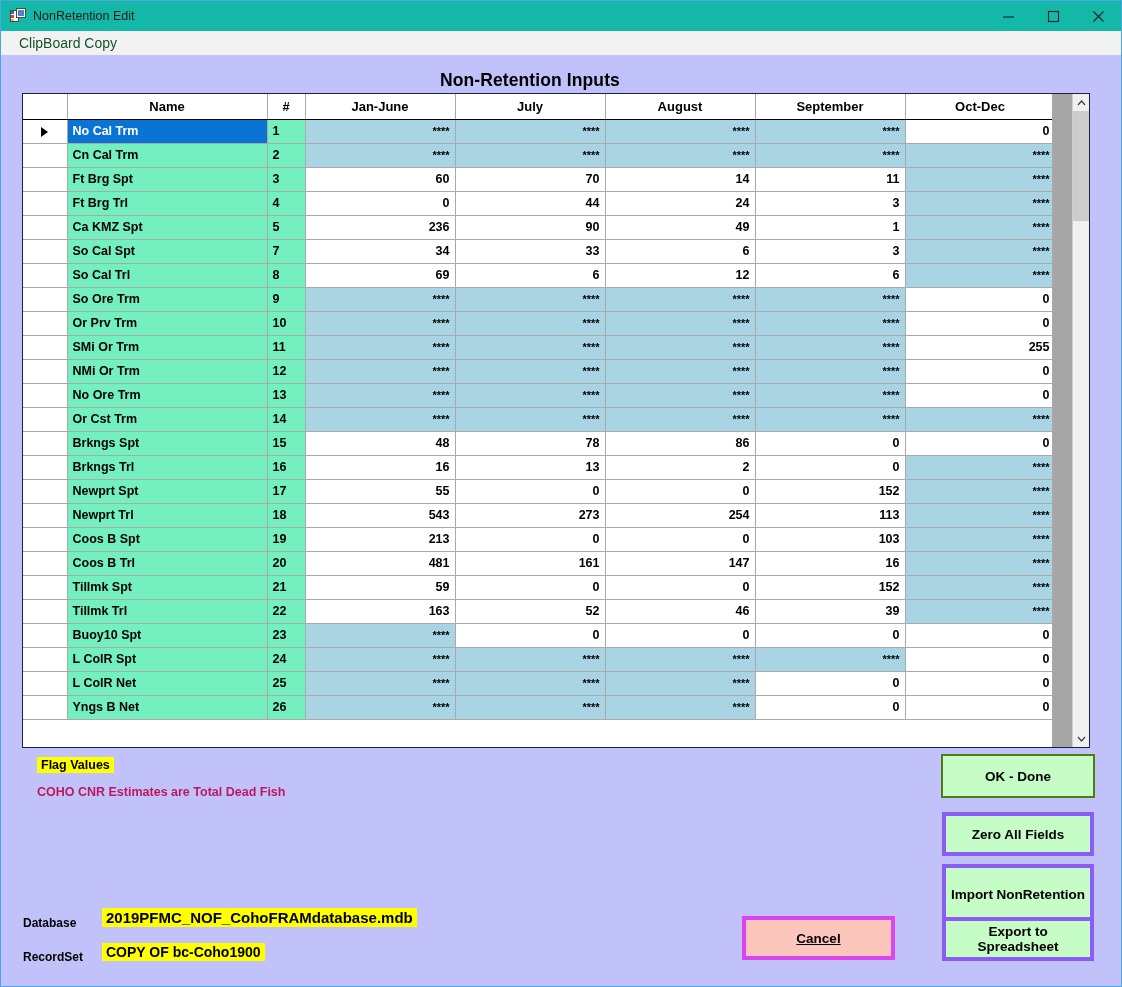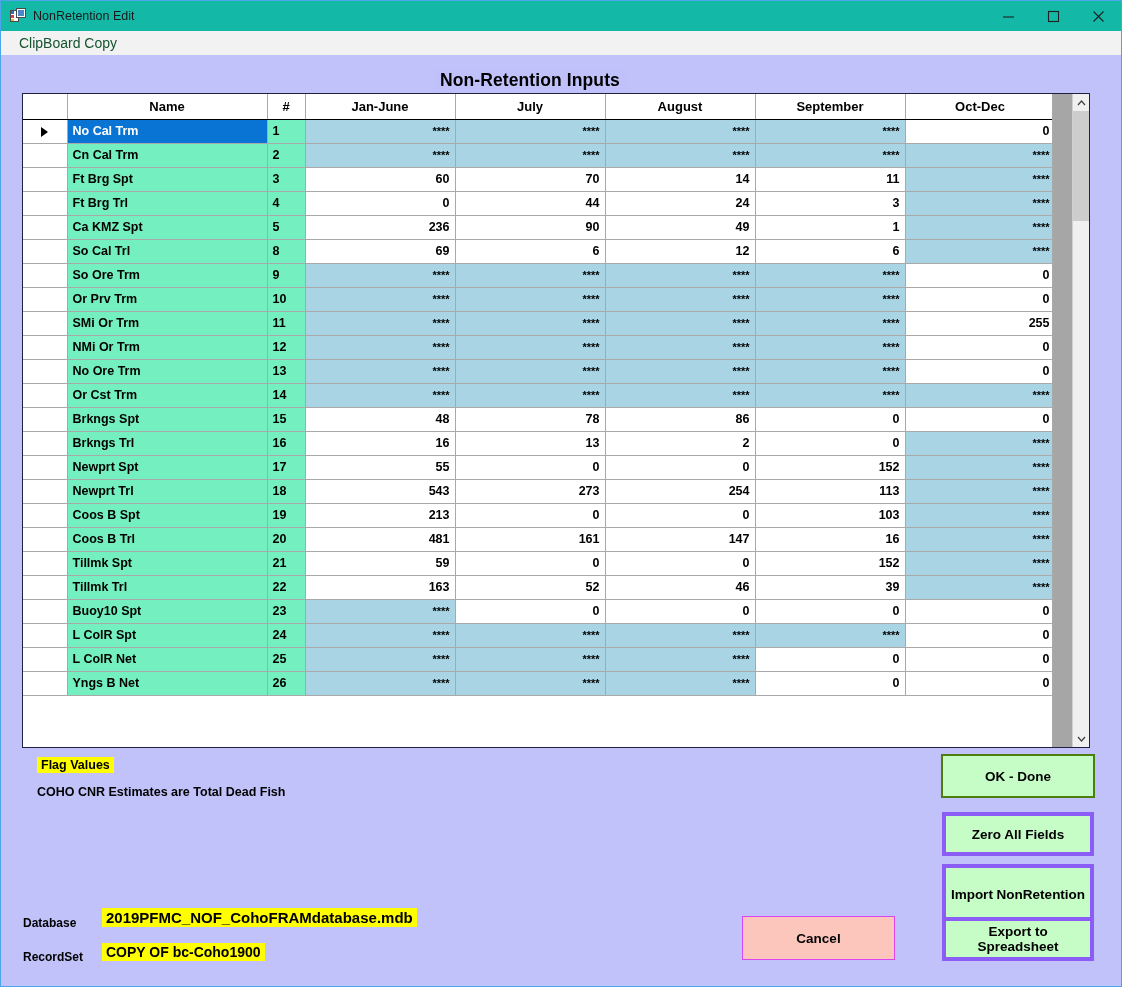--- a/index.html
+++ b/index.html
@@ -243,21 +243,21 @@
   }
   #flag-values {
     left: 36px; top: 702px;
     font-size: 12.5px;
   }
   #note-text {
     position: absolute;
     left: 36px; top: 730px;
     font-size: 12.5px;
     font-weight: bold;
-    color: #000000;
+    color: #be185d;
     white-space: nowrap;
   }
   #database-label {
     position: absolute;
     left: 22px; top: 861px;
     font-size: 12px;
     font-weight: bold;
     color: #000;
   }
   #database-value {
@@ -289,21 +289,22 @@
   }
   .btn-green {
     background: #c6fcc6;
     border: 4px solid #8b5cf6;
   }
   .btn-green.primary {
     border: 2px solid #4d7c0f;
   }
   .btn-pink {
     background: #fcc6bd;
-    border: 1px solid #d946ef;
+    border: 4px solid #d946ef;
+    text-decoration: underline;
   }
   #btn-ok       { left: 940px; top: 699px; width: 154px; height: 44px; }
   #btn-zero     { left: 941px; top: 757px; width: 152px; height: 44px; }
   #btn-import   { left: 941px; top: 809px; width: 152px; height: 60px; }
   #btn-export   { left: 941px; top: 862px; width: 152px; height: 44px; }
   #btn-cancel   { left: 741px; top: 861px; width: 153px; height: 44px; }
 </style>
 </head>
 <body>
 
@@ -420,20 +421,30 @@
                 <td class="name-cell">Ca KMZ Spt</td>
                 <td class="num-cell">5</td>
                 <td class="val-cell">236</td>
                 <td class="val-cell">90</td>
                 <td class="val-cell">49</td>
                 <td class="val-cell">1</td>
                 <td class="val-cell flag">****</td>
               </tr>
               <tr>
                 <td class="sel-cell"></td>
+                <td class="name-cell">So Cal Spt</td>
+                <td class="num-cell">7</td>
+                <td class="val-cell">34</td>
+                <td class="val-cell">33</td>
+                <td class="val-cell">6</td>
+                <td class="val-cell">3</td>
+                <td class="val-cell flag">****</td>
+              </tr>
+              <tr>
+                <td class="sel-cell"></td>
                 <td class="name-cell">So Cal Trl</td>
                 <td class="num-cell">8</td>
                 <td class="val-cell">69</td>
                 <td class="val-cell">6</td>
                 <td class="val-cell">12</td>
                 <td class="val-cell">6</td>
                 <td class="val-cell flag">****</td>
               </tr>
               <tr>
                 <td class="sel-cell"></td>

